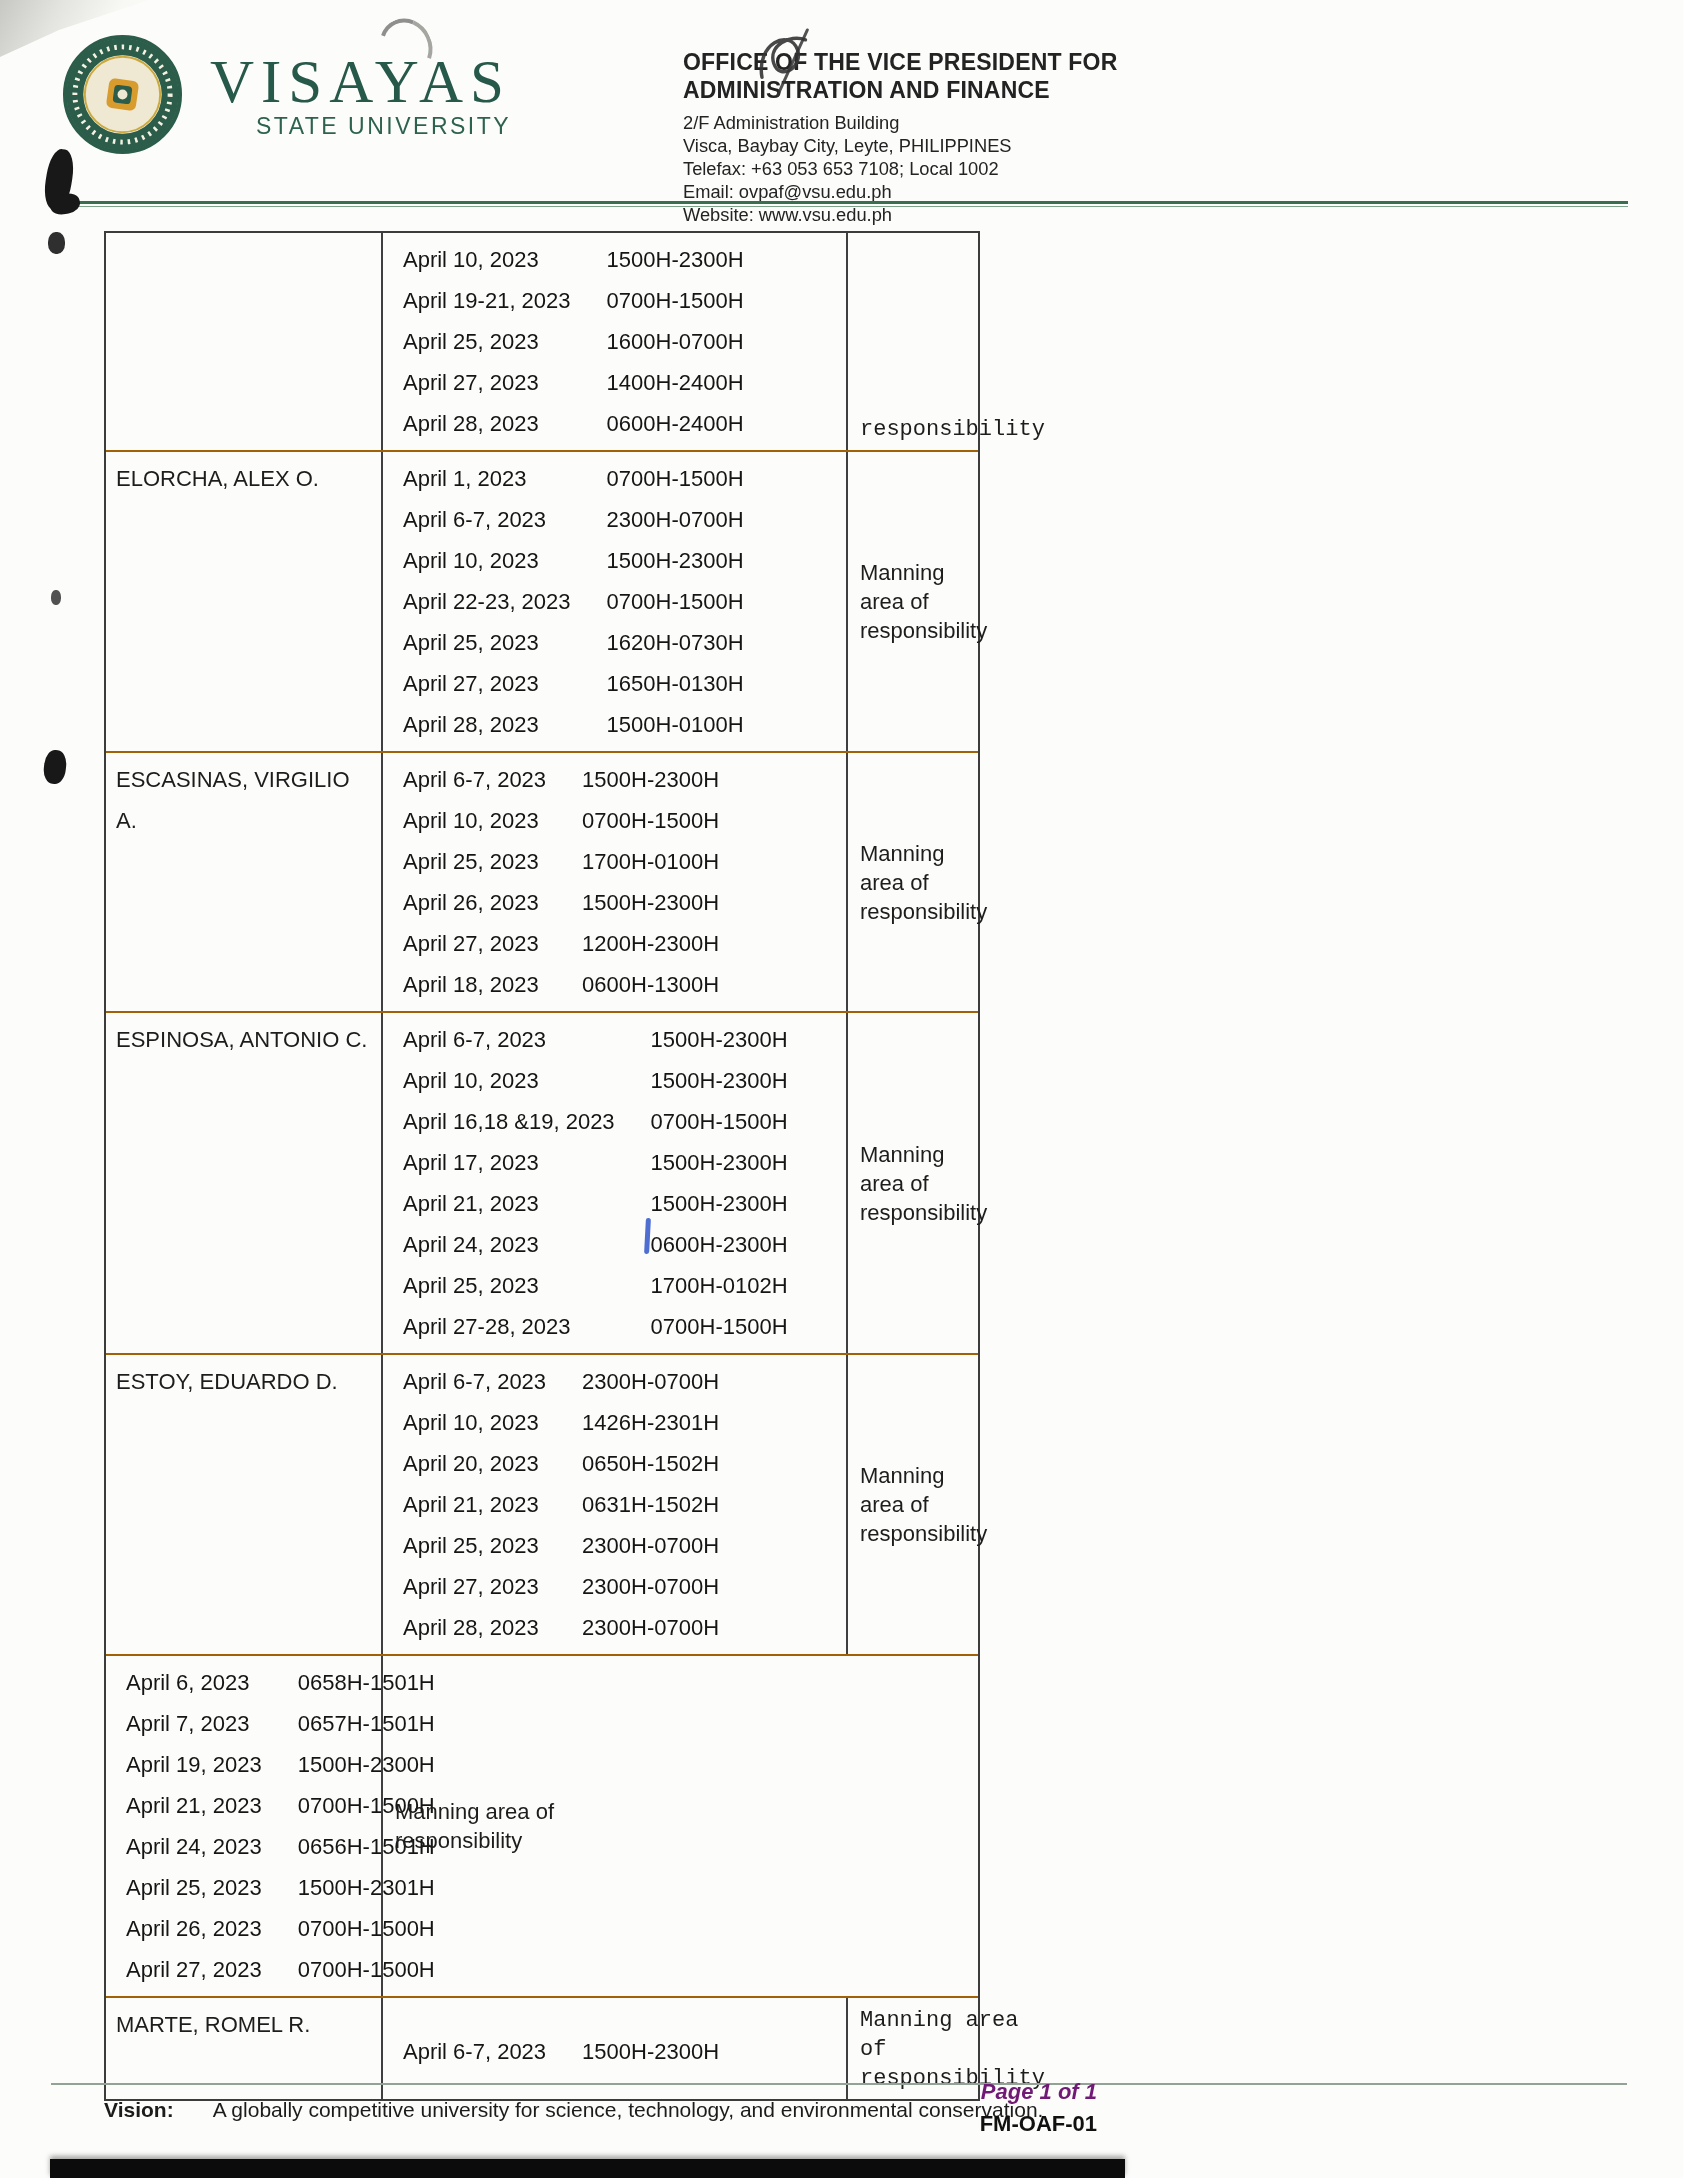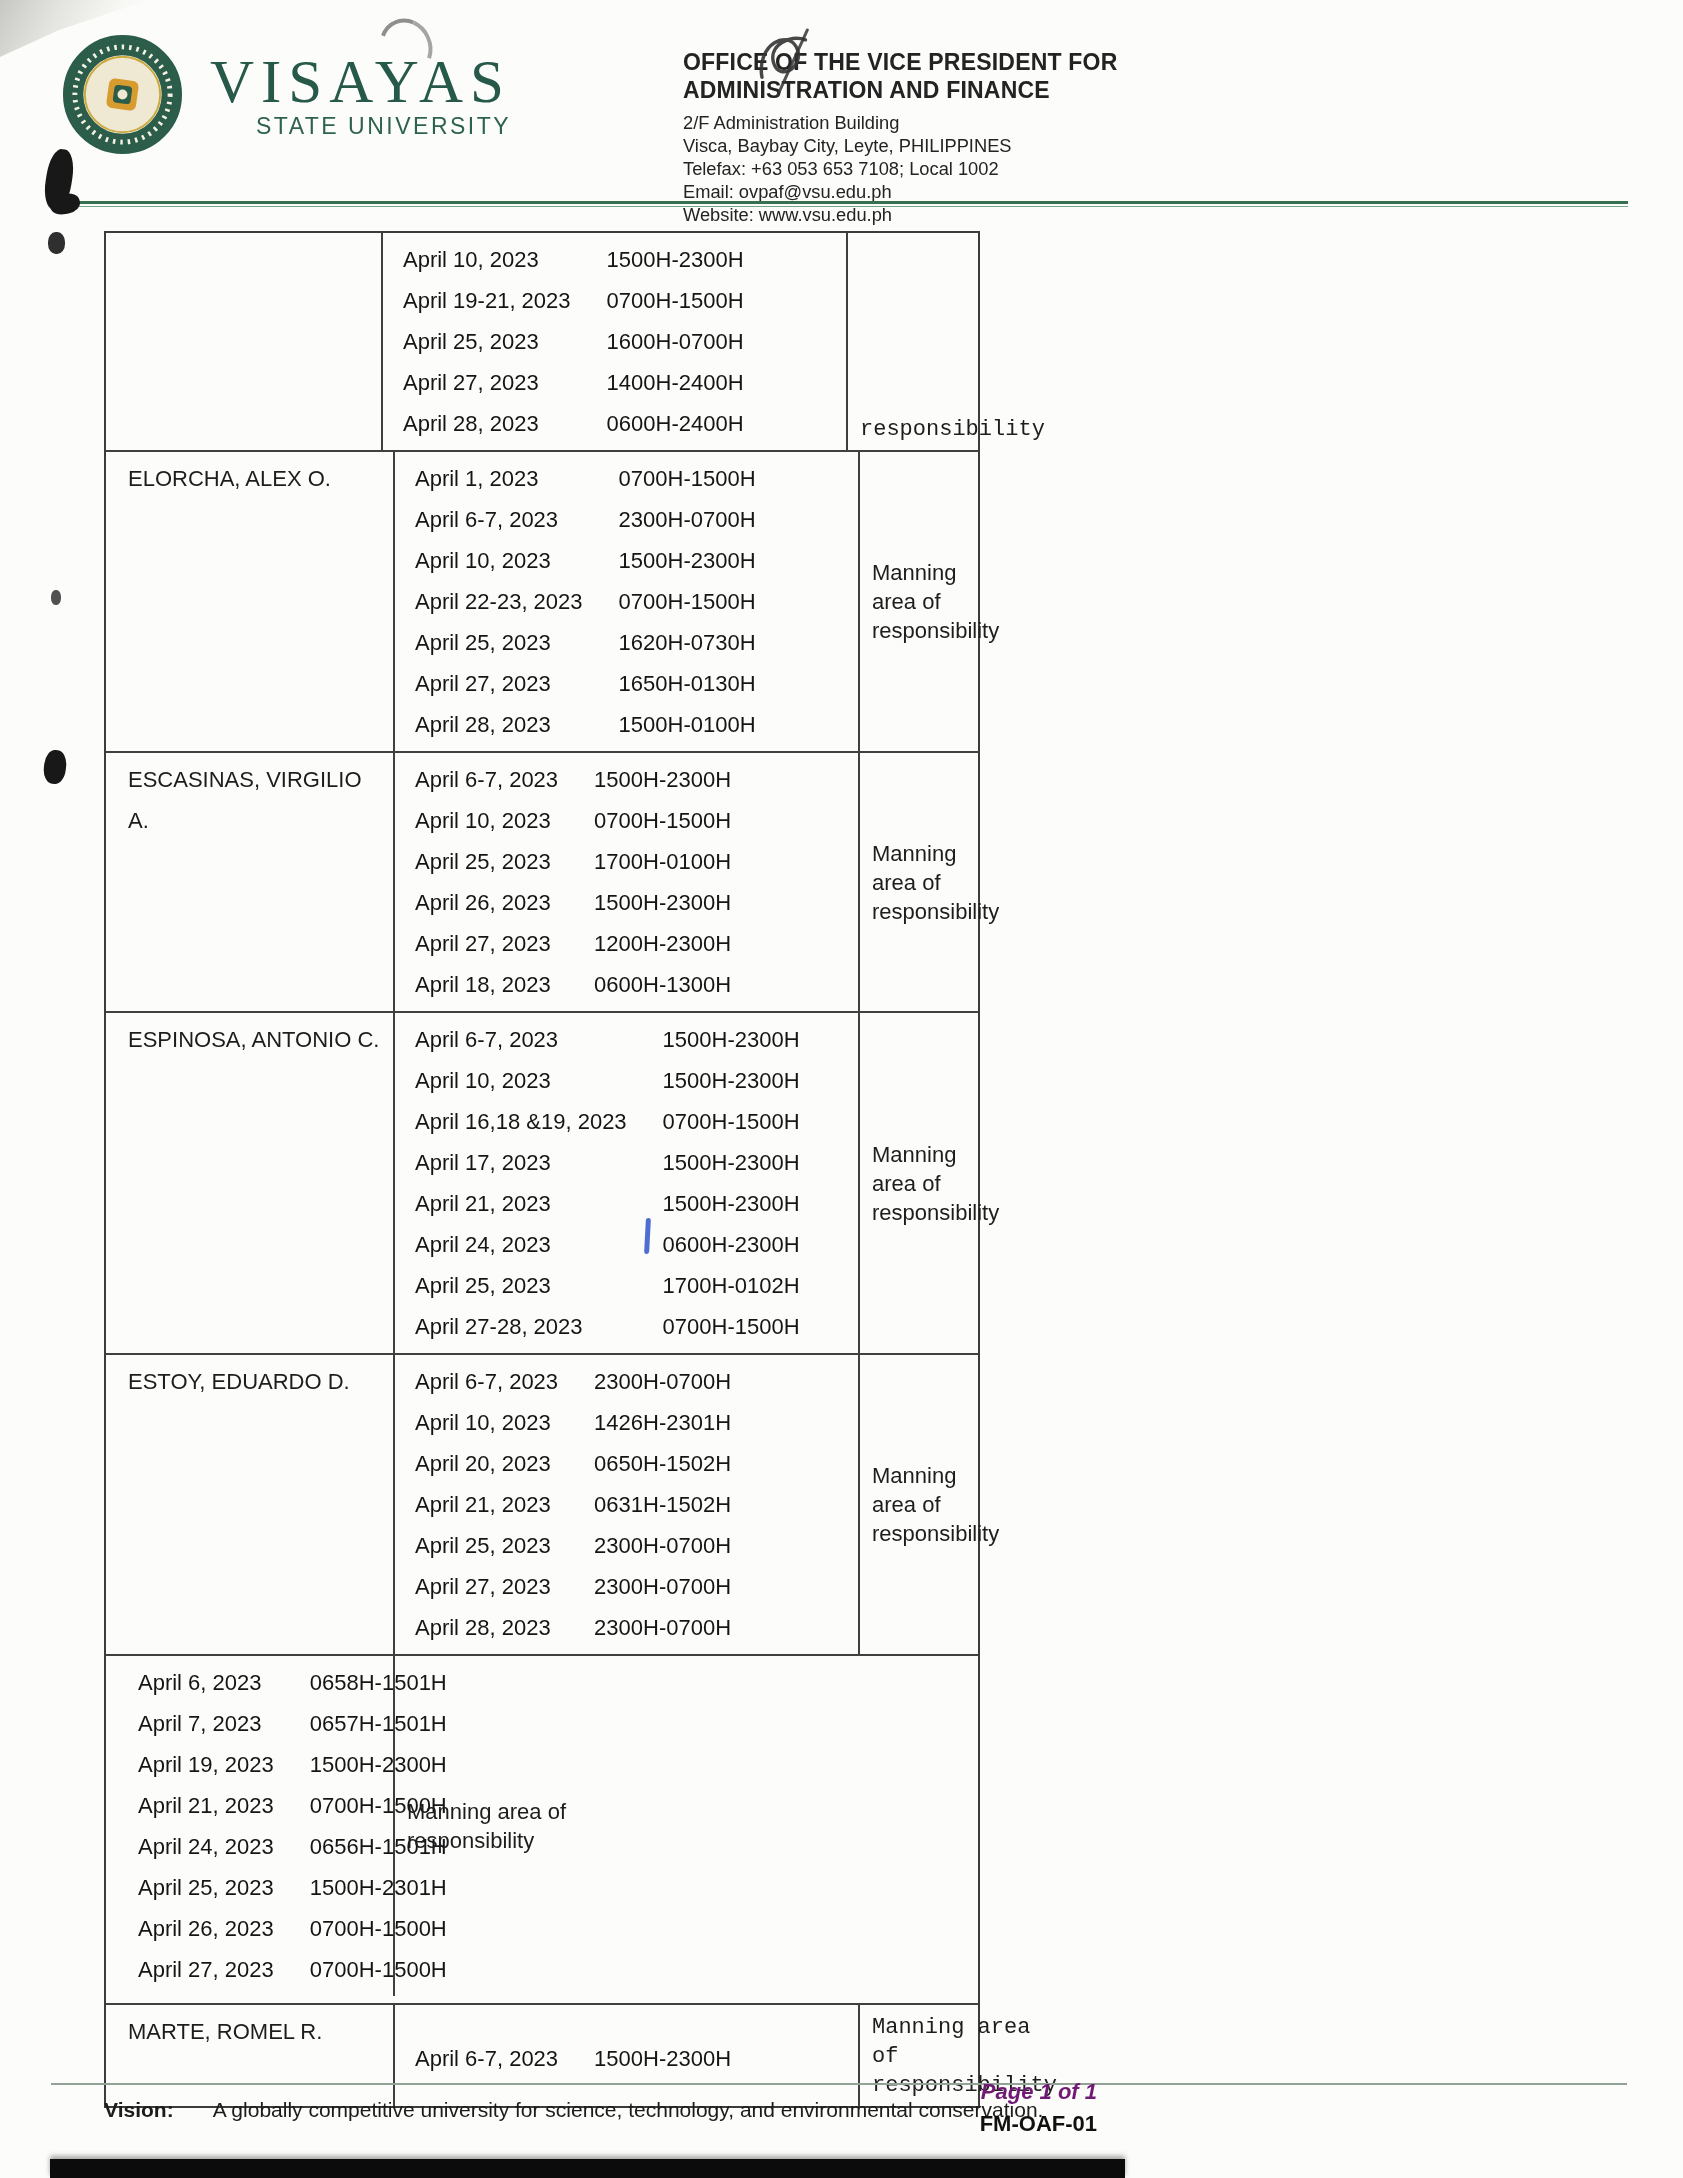--- a/index.html
+++ b/index.html
@@ -17,31 +17,31 @@
   .office-line{font-size:18.3px;line-height:23px;color:#232323;}
   .office-line.first{margin-top:7px;}
   .rule-main{position:absolute;left:54px;top:201px;width:1574px;height:3px;background:#386f51;}
   .rule-sub{position:absolute;left:54px;top:206px;width:1574px;height:1px;background:#7ba389;}
   
   .duty-table{
     position:absolute;left:104px;top:231px;width:876px;
     border:2.5px solid #3c3c3c;box-sizing:border-box;background:transparent;
   }
   .t-row{display:grid;grid-template-columns:277px 465px 1fr;}
-  .t-row + .t-row{border-top:2px solid #404040;padding-left:12px;}
+  .t-row + .t-row{border-top:2px solid #a16207;}
   .c-name{
     padding:6px 6px 6px 10px;font-size:22px;line-height:41px;
     border-right:2px solid #3f3f3f;box-sizing:border-box;color:#1d1d1d;
   }
   .c-sched{padding:6px 0 6px 20px;border-right:2px solid #3f3f3f;box-sizing:border-box;}
   .sched{display:grid;grid-template-columns:max-content max-content;column-gap:36px;font-size:22px;line-height:41px;color:#151515;}
   .c-remark{padding:6px 10px 6px 12px;font-size:22px;line-height:29px;display:flex;align-items:center;color:#1d1d1d;}
   .remark-top .c-remark{align-items:flex-end;padding-top:8px;font-family:Liberation Mono, monospace;}
   .offset-sched .sched{padding-top:27px;}
-  .offset-sched{min-height:95px;margin-top:7px;}
+  .offset-sched{min-height:95px;}
   .remark-text{display:block;max-width:228px;}
   
   .footer-rule{position:absolute;left:51px;top:2083px;width:1576px;height:2px;background:#93a296;}
   .foot-row{position:absolute;left:104px;font-size:21px;line-height:25px;color:#1c1c1c;white-space:nowrap;}
   .foot-label{display:inline-block;width:104px;font-weight:bold;}
   .vision-row{top:2097px;}
   .mission-row{top:2134px;}
   .page-num{position:absolute;top:2079px;right:586px;font-size:22px;font-style:italic;font-weight:600;color:#701a75;}
   .form-code{position:absolute;top:2111px;right:586px;font-size:22px;font-weight:bold;color:#111;}
   

